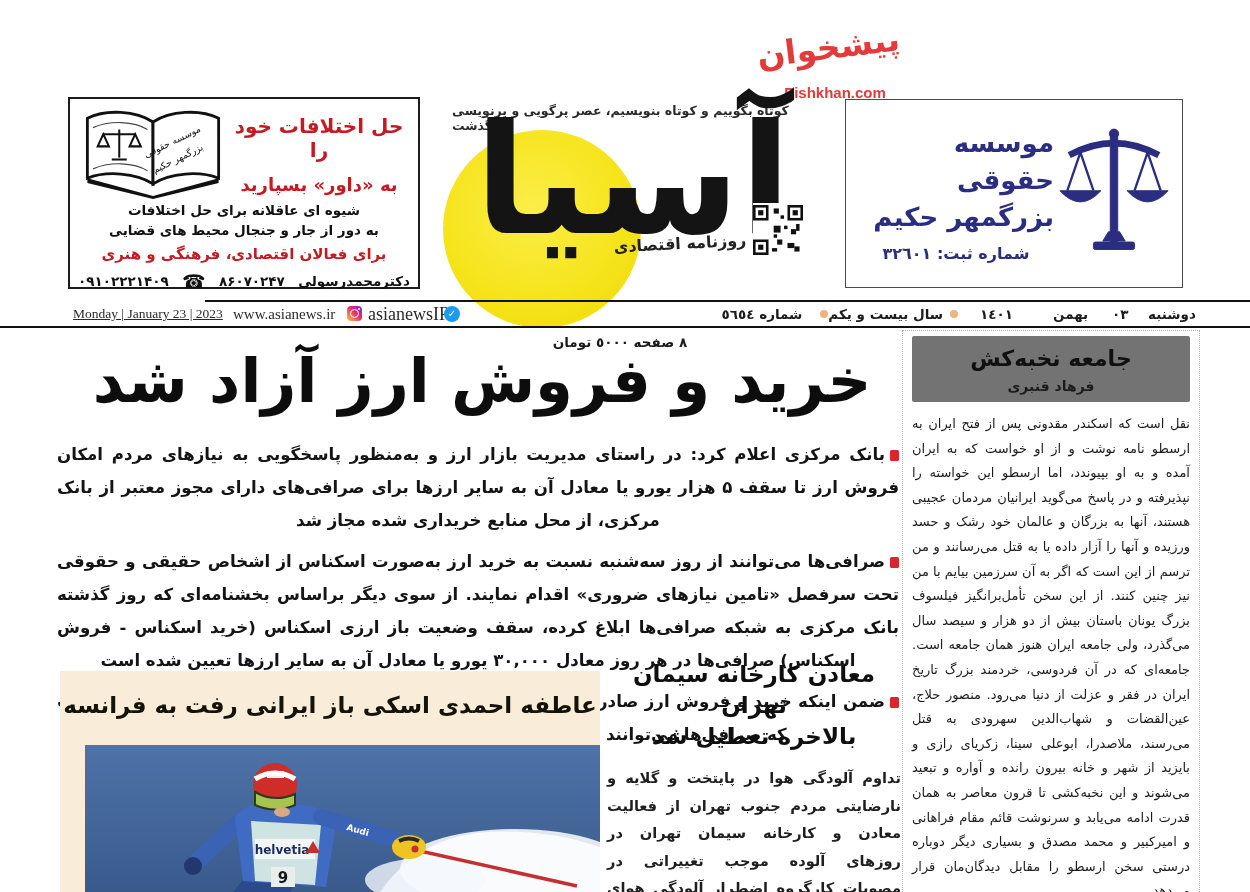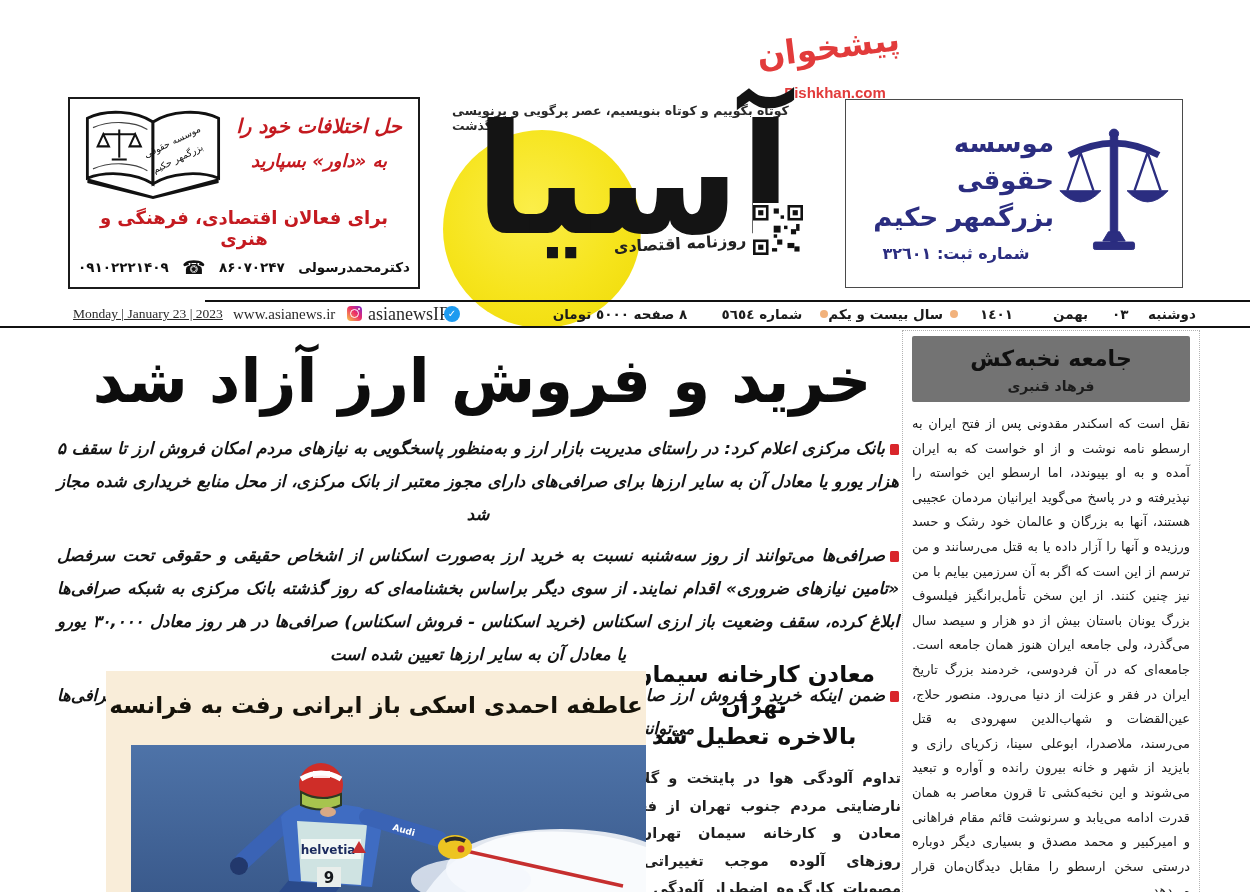--- a/index.html
+++ b/index.html
@@ -13,25 +13,25 @@
   .pk-logo { left:770px; top:16px; width:130px; height:64px; color:#e23b3b;
              font-size:33px; font-weight:bold; text-align:center; line-height:62px;
              transform:rotate(-7deg); }
   .pk-url  { left:768px; top:84px; width:134px; text-align:center; color:#e23b3b;
              font-size:15px; font-weight:bold; font-family:"Liberation Sans",sans-serif; }
 
   
   .left-ad { left:68px; top:97px; width:352px; height:192px; border:2px solid #1b1b1b;
              background:#fff; padding:5px 8px 6px; display:flex; flex-direction:column; }
   .ad-top { display:flex; direction:rtl; height:98px; }
-  .ad-title { flex:1; text-align:center; padding-top:10px;font-style:italic; }
+  .ad-title { flex:1; text-align:center; padding-top:10px; }
   .ad-title .t1 { font-size:20px; font-weight:800; color:#c41a20; }
   .ad-title .t2 { font-size:18px; font-weight:800; color:#c41a20; margin-top:12px; }
   .ad-body  { text-align:center; font-size:13.5px; font-weight:800; color:#111; line-height:20px; }
-  .ad-aud   { text-align:center; font-size:18px; font-weight:800; color:#c41a20; margin-top:5px; }
+  .ad-aud   { text-align:center; font-size:15px; font-weight:800; color:#c41a20; margin-top:5px; }
   .ad-contact { display:flex; direction:rtl; justify-content:space-between; align-items:center;
                 margin-top:7px; font-weight:800; font-size:13.5px; color:#111; }
   .phone-glyph { font-size:19px; }
 
   
   .tagline { left:452px; top:103px; width:340px; text-align:left; font-size:12.5px;
              font-weight:700; color:#2a2a2a; }
   .sun { left:443px; top:130px; width:198px; height:198px; border-radius:50%;
          background:radial-gradient(circle at 45% 40%, #fbee49 0%, #f6e41c 55%, #eed905 100%); }
   .asia-logo { left:428px; top:68px; width:410px; height:235px; text-align:center;
@@ -62,42 +62,42 @@
                 background:#fff; border-radius:50%; }
   .verified { left:444px; top:306px; width:16px; height:16px; border-radius:50%;
               background:#1d9bf0; color:#fff; font-size:10px; line-height:16px;
               text-align:center; font-weight:bold; }
 
   
   .headline { left:58px; top:333px; width:848px; font-size:61px; font-weight:800;
               text-align:center; direction:rtl; color:#0d0d0d; line-height:96px; }
   .lead { left:57px; top:432px; width:842px; direction:rtl; font-size:16.6px; font-weight:700;
           line-height:33px; color:#141414; }
-  .lead p { margin:0 0 8px; text-align:justify; text-align-last:center;font-style:italic; }
+  .lead p { margin:6px 0 8px; text-align:justify; text-align-last:center; }
   .rsq { display:inline-block; width:9px; height:11px; background:#d9262b; border-radius:1.5px;
          margin-left:5px; vertical-align:-1px; }
 
   
   .opinion { left:902px; top:330px; width:298px; height:562px; border:1px dotted #b3b3b3;
              border-bottom:none; padding:5px 9px; direction:rtl; background:#fff; }
   .op-head { background:#737373; border-radius:2px; text-align:center; padding:10px 4px 8px; }
   .op-title { font-size:22px; font-weight:800; color:#101010; }
   .op-author { font-size:14px; font-weight:700; color:#1c1c1c; margin-top:7px; }
   .op-body { margin-top:10px; }
   .op-body p { font-size:13px; line-height:24.6px; text-align:justify; color:#1b1b1b; margin:0; }
 
   
   .cement { left:607px; top:659px; width:294px; direction:rtl; }
   .cement .h { font-size:23px; font-weight:800; line-height:31px; text-align:center; color:#0f0f0f; }
   .cement .b { margin-top:12px; }
   .cement .b p { font-size:14.6px; font-weight:600; line-height:27.6px; text-align:justify;
                  color:#1f1f1f; word-spacing:2px; margin:0; }
 
   
-  .ski { left:60px; top:671px; width:540px; height:221px; background:#f9edd9;margin-left:46px; }
+  .ski { left:60px; top:671px; width:540px; height:221px; background:#f9edd9; }
   .ski-h { padding-top:21px; text-align:center; font-size:23px; font-weight:800;
            color:#151209; direction:rtl; }
   .ski-photo { position:absolute; left:25px; top:74px; width:515px; height:147px; overflow:hidden; }
 </style>
 </head>
 <body>
 
 <div class="page">
 
   <div class="abs pk-logo fa">پیشخوان</div>
@@ -116,20 +116,24 @@
         <path d="M16,24 C34,16 60,17 74,26 M16,68 C34,60 60,61 74,70" stroke="#444" stroke-width="1.2" fill="none"></path>
         <g stroke="#111" stroke-width="2.2" fill="none">
           <line x1="44" y1="26" x2="44" y2="56"></line>
           <line x1="27" y1="31" x2="61" y2="31"></line>
           <path d="M27,31 l-6,13 h12 z M61,31 l-6,13 h12 z"></path>
           <line x1="36" y1="58" x2="52" y2="58"></line>
         </g>
         <text x="102" y="42" font-size="10" fill="#111" text-anchor="middle" transform="rotate(-26 102 42)">موسسه حقوقی</text>
         <text x="108" y="60" font-size="10" fill="#111" text-anchor="middle" transform="rotate(-26 108 60)">بزرگمهر حکیم</text>
       </svg>
+    </div>
+    <div class="ad-body fa">
+      <div>شیوه ای عاقلانه برای حل اختلافات</div>
+      <div>به دور از جار و جنجال محیط های قضایی</div>
     </div>
     <div class="ad-aud fa">برای فعالان اقتصادی، فرهنگی و هنری</div>
     <div class="ad-contact">
       <span>دکترمحمدرسولی</span>
       <span>۸۶۰۷۰۲۴۷</span>
       <span class="phone-glyph">☎</span>
       <span>۰۹۱۰۲۲۲۱۴۰۹</span>
     </div>
   </div>
 
@@ -189,21 +193,21 @@
     </div>
   </div>
 
   <div class="abs rule-top"></div>
   <div class="abs rule-bot"></div>
   <div class="abs db serif" style="left:73px;text-decoration:underline;">Monday | January 23 | 2023</div>
   <div class="abs db serif" style="left:233px; font-size:15px;">www.asianews.ir</div>
   <div class="ig"></div>
   <div class="abs db serif" style="left:368px; font-size:18px;">asianewsIR</div>
   <div class="abs verified">✓</div>
-  <div class="abs db fa" style="left:545px; width:150px; text-align:center;">٨ صفحه ٥٠٠٠ تومان</div>
+  <div class="abs db fa" style="left:545px; width:150px; text-align:center;margin-top:28px;">٨ صفحه ٥٠٠٠ تومان</div>
   <div class="abs db fa" style="left:712px; width:100px; text-align:center;">شماره ٥٦٥٤</div>
   <div class="abs odot" style="left:820px;"></div>
   <div class="abs db fa" style="left:833px; width:110px; text-align:center;">سال بیست و یکم</div>
   <div class="abs odot" style="left:950px;"></div>
   <div class="abs db fa" style="left:980px;">١٤٠١</div>
   <div class="abs db fa" style="left:1053px;">بهمن</div>
   <div class="abs db fa" style="left:1112px;">٠٣</div>
   <div class="abs db fa" style="left:1148px;">دوشنبه</div>
 
   <div class="abs headline">خرید و فروش ارز آزاد شد</div>

